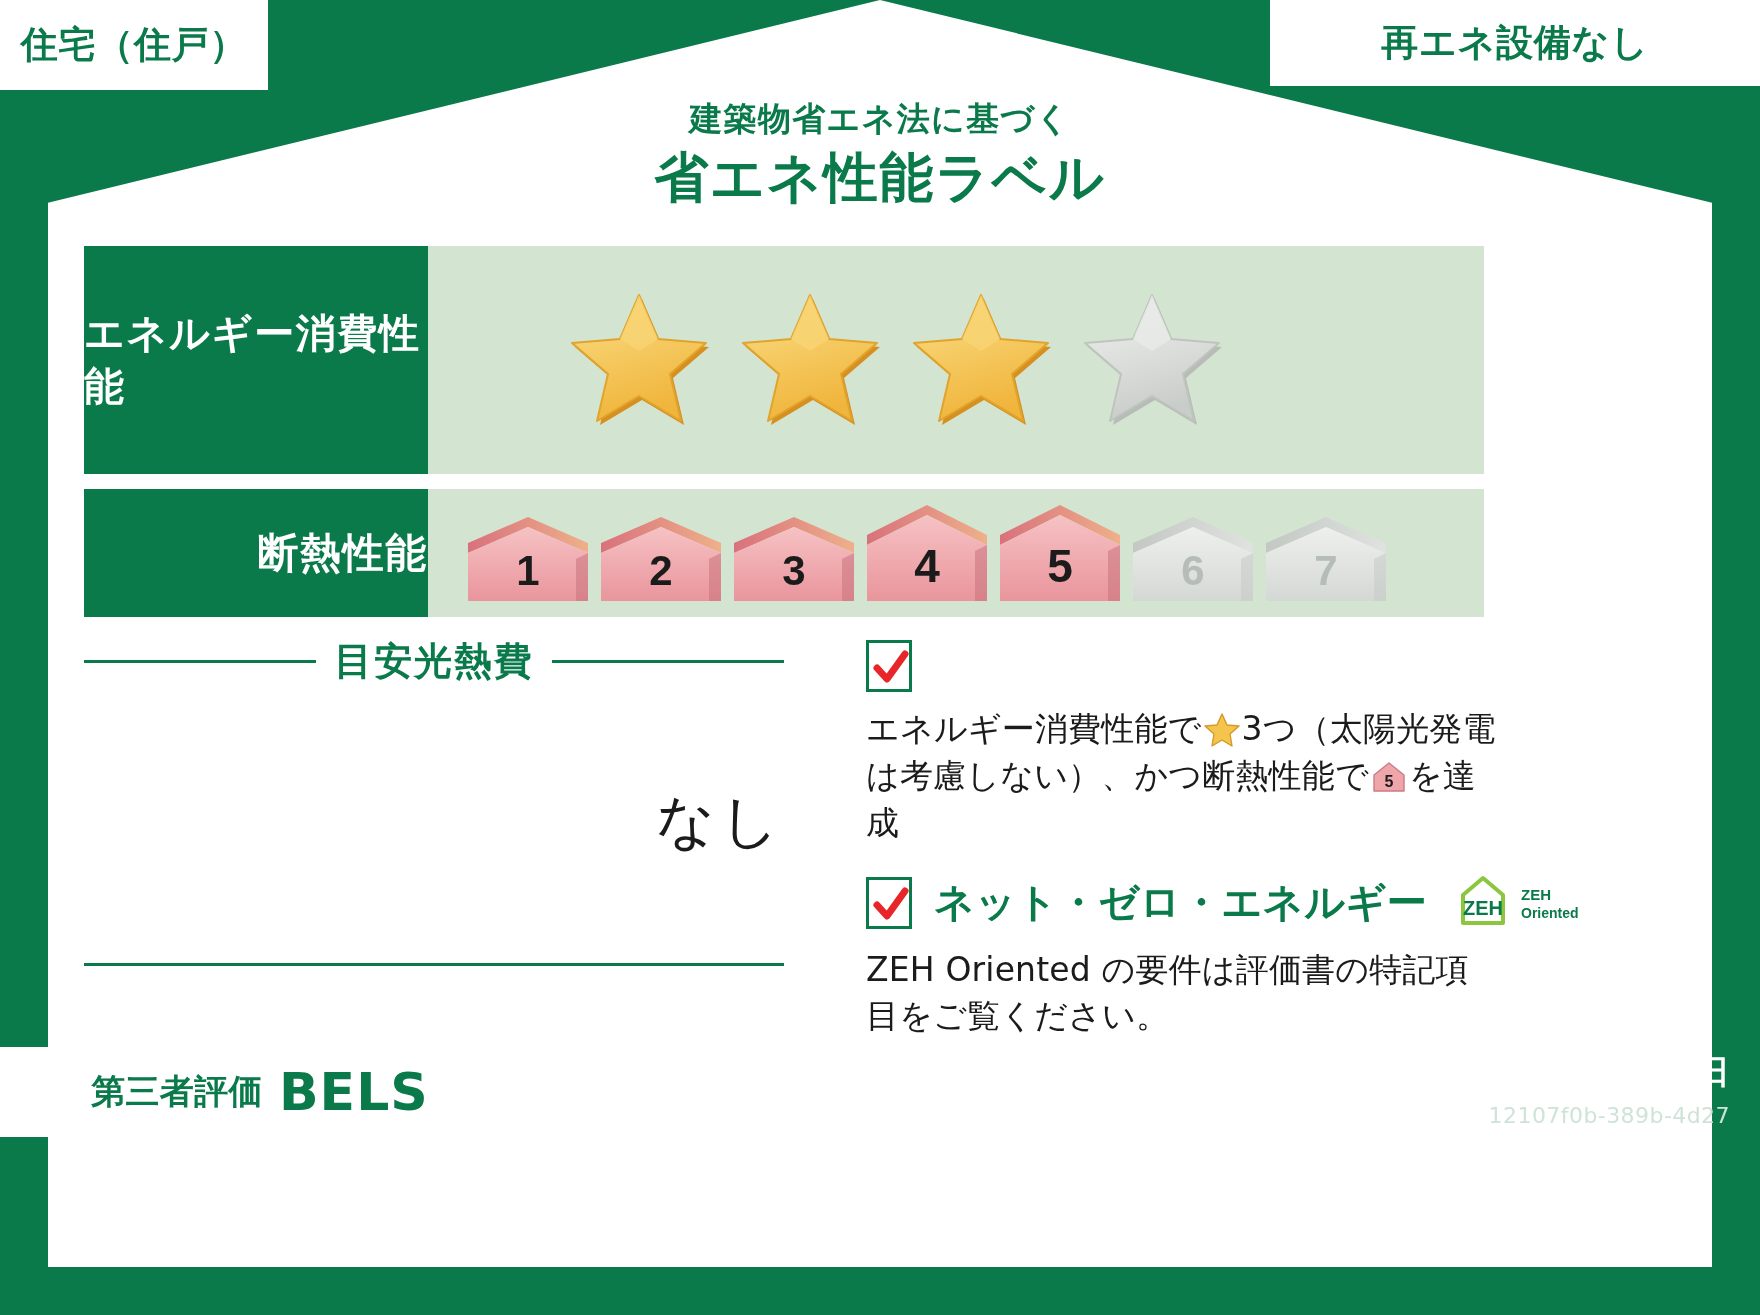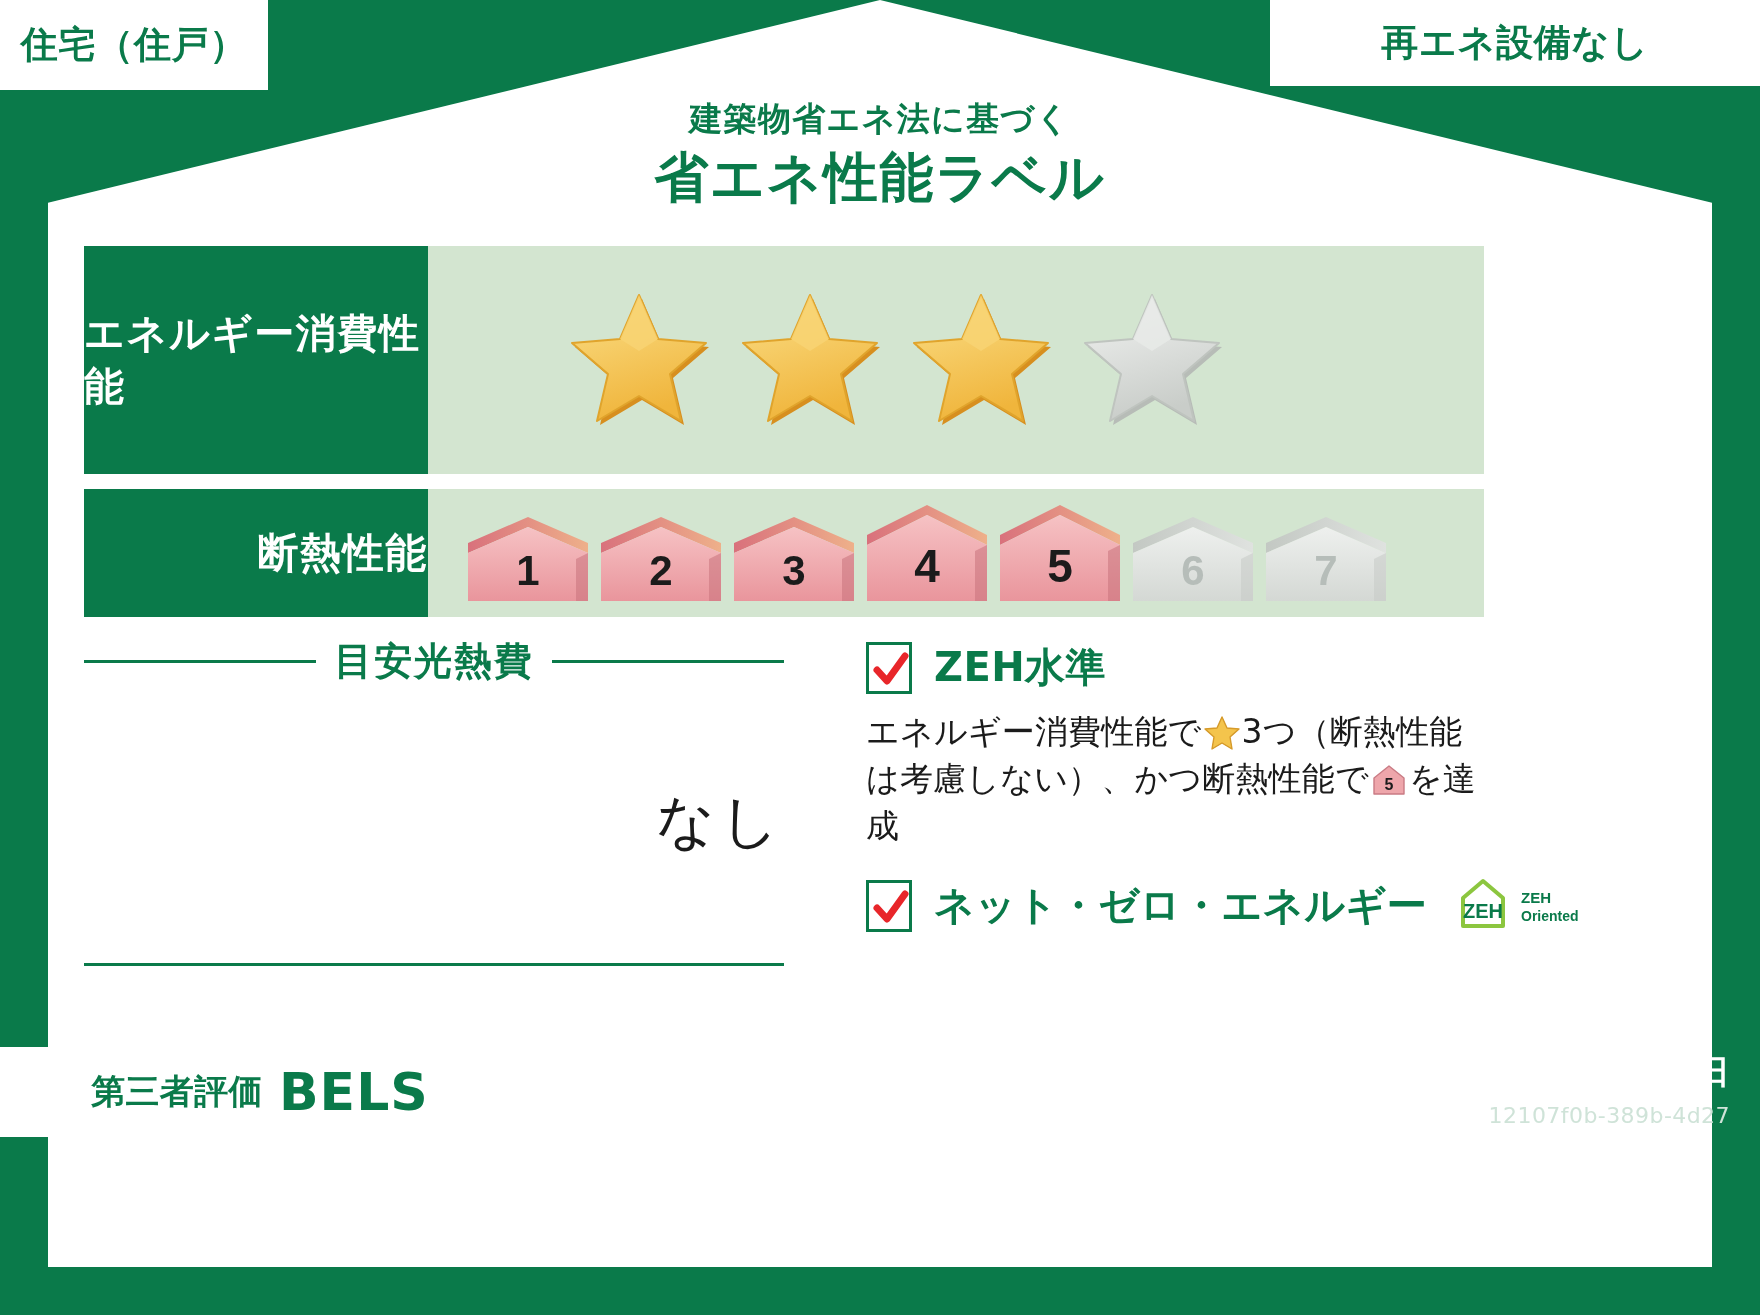--- a/index.html
+++ b/index.html
@@ -385,28 +385,27 @@
   </div>
 
   <div id="zeh-block">
 
     <div class="zeh-head">
       <span class="chk">
         <svg width="40" height="44" viewBox="0 0 40 44">
           <path d="M6 22 L16 33 L34 8" fill="none" stroke="#e8262a" stroke-width="7" stroke-linecap="round" stroke-linejoin="round"></path>
         </svg>
       </span>
-      <span class="zeh-head-label">ZEH水準</span>
     </div>
 
     <div class="zeh-body">
       <span>エネルギー消費性能で</span><svg class="inline-ico" width="36" height="34" viewBox="0 0 36 34">
           <polygon points="18,1 23,12 35,13 26,21 28,33 18,27 8,33 10,21 1,13 13,12" fill="#f5c council"></polygon>
           <polygon points="18,1 23,12 35,13 26,21 28,33 18,27 8,33 10,21 1,13 13,12" fill="#f4c44c" stroke="#d79b2a" stroke-width="1.4" stroke-linejoin="round"></polygon>
-        </svg><span>3つ（断熱性能</span><br>
+        </svg><span>3つ（太陽光発電</span><br>
       <span>は考慮しない）、かつ断熱性能で</span><svg class="inline-ico" width="36" height="34" viewBox="0 0 36 34">
           <path d="M3 15 L18 3 L33 15 L33 31 L3 31 Z" fill="#eea6ab" stroke="#c97b84" stroke-width="1.4" stroke-linejoin="round"></path>
           <text x="18" y="27" font-family="Liberation Sans, sans-serif" font-size="16" font-weight="bold" text-anchor="middle" fill="#1b1b1b">5</text>
         </svg><span>を達成</span>
     </div>
 
     <div class="zeh-head" id="zeh-head-2">
       <span class="chk">
         <svg width="40" height="44" viewBox="0 0 40 44">
           <path d="M6 22 L16 33 L34 8" fill="none" stroke="#e8262a" stroke-width="7" stroke-linecap="round" stroke-linejoin="round"></path>
@@ -416,20 +415,24 @@
       <span id="zeh-oriented-logo">
         <svg width="150" height="56" viewBox="0 0 150 56">
           <path d="M4 22 L24 5 L44 22 L44 50 L4 50 Z" fill="none" stroke="#8cc63f" stroke-width="4" stroke-linejoin="round"></path>
           <text x="24" y="42" font-family="Liberation Sans, sans-serif" font-size="20" font-weight="bold" text-anchor="middle" fill="#0a7a4a">ZEH</text>
           <text x="62" y="27" font-family="Liberation Sans, sans-serif" font-size="15" font-weight="bold" fill="#0a7a4a">ZEH</text>
           <text x="62" y="45" font-family="Liberation Sans, sans-serif" font-size="14" font-weight="bold" fill="#0a7a4a">Oriented</text>
         </svg>
       </span>
     </div>
 
+    <div class="zeh-body">
+      <span>ZEH Oriented  の要件は評価書の特記項</span><br>
+      <span>目をご覧ください。</span>
+    </div>
   </div>
 
   <div id="bels-box">
     <span id="bels-third">第三者評価</span>
     <span id="bels-word">BELS</span>
   </div>
 
   <div id="footer-address">札幌市東区北36条東10丁目2棟 2号棟-52074023-0002</div>
 
   <div id="footer-right">

